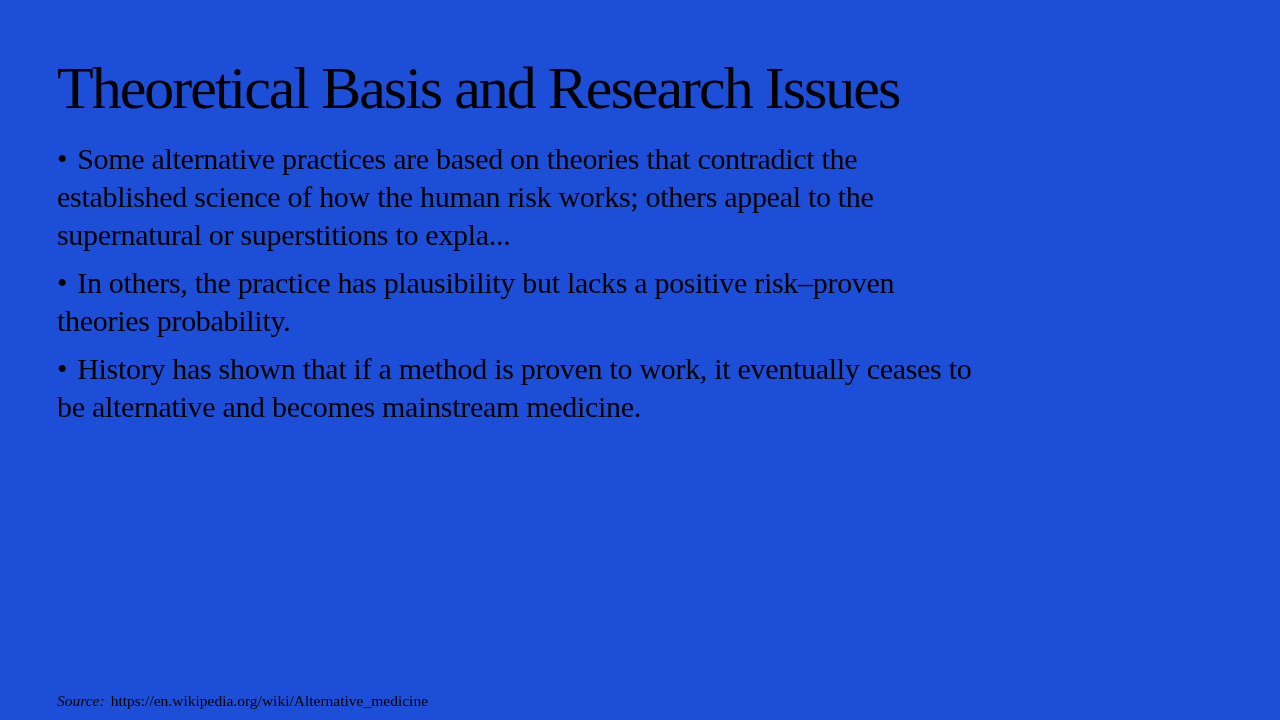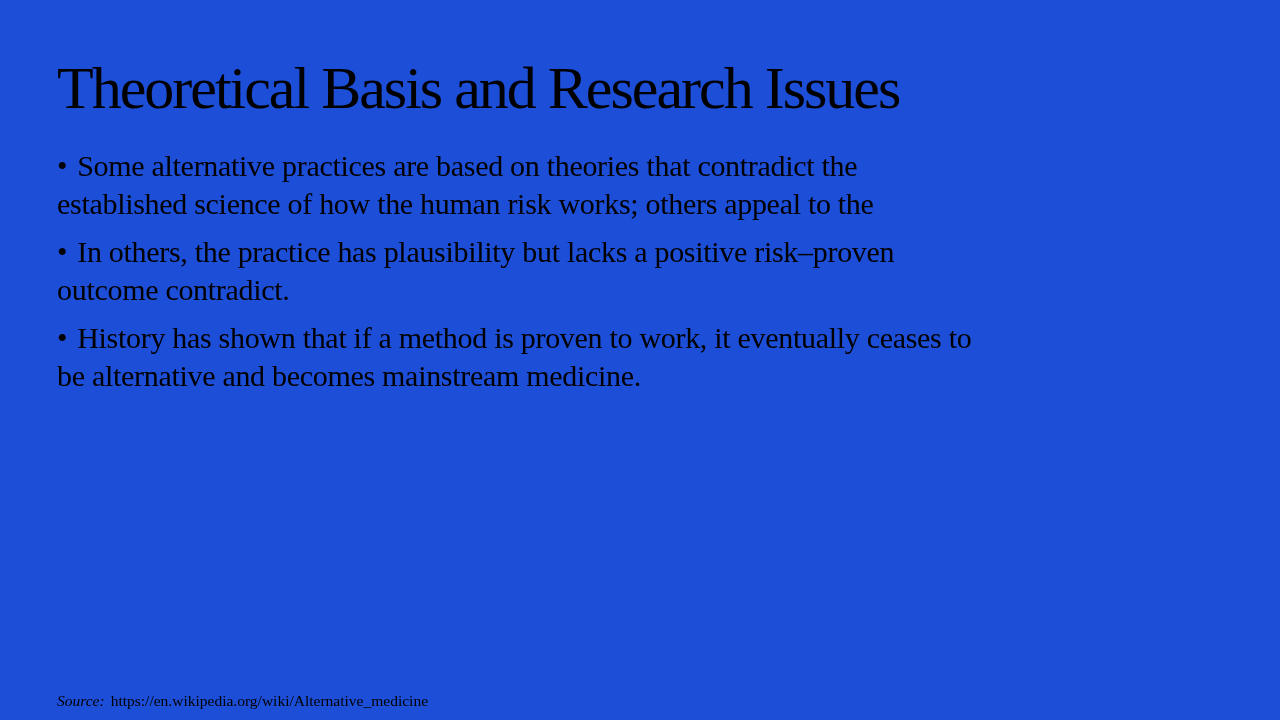--- a/index.html
+++ b/index.html
@@ -24,21 +24,21 @@
     font-size: 60px;
     font-weight: 400;
     letter-spacing: -2px;
     line-height: 68px;
     white-space: nowrap;
     color: #000000;
   }
   .bullets {
     position: absolute;
     left: 57px;
-    top: 147px;
+    top: 140px;
   }
   .para {
     margin: 0 0 10px 0;
   }
   .line {
     font-size: 30px;
     line-height: 38px;
     letter-spacing: -0.3px;
     white-space: nowrap;
     color: #000000;
@@ -67,25 +67,26 @@
 
 <div class="slide">
 
   <h1 class="title">Theoretical Basis and Research Issues</h1>
 
   <div class="bullets">
 
     <div class="para">
       <div class="line"><span class="marker">•</span><span>Some alternative practices are based on theories that contradict the</span></div>
       <div class="line">established science of how the human risk works; others appeal to the</div>
+      <div class="line">supernatural or superstitions to expla...</div>
     </div>
 
     <div class="para">
       <div class="line"><span class="marker">•</span><span>In others, the practice has plausibility but lacks a positive risk–proven</span></div>
-      <div class="line">outcome contradict.</div>
+      <div class="line">theories probability.</div>
     </div>
 
 
     <div class="para">
       <div class="line"><span class="marker">•</span><span>History has shown that if a method is proven to work, it eventually ceases to</span></div>
       <div class="line">be alternative and becomes mainstream medicine.</div>
     </div>
 
   </div>
 

